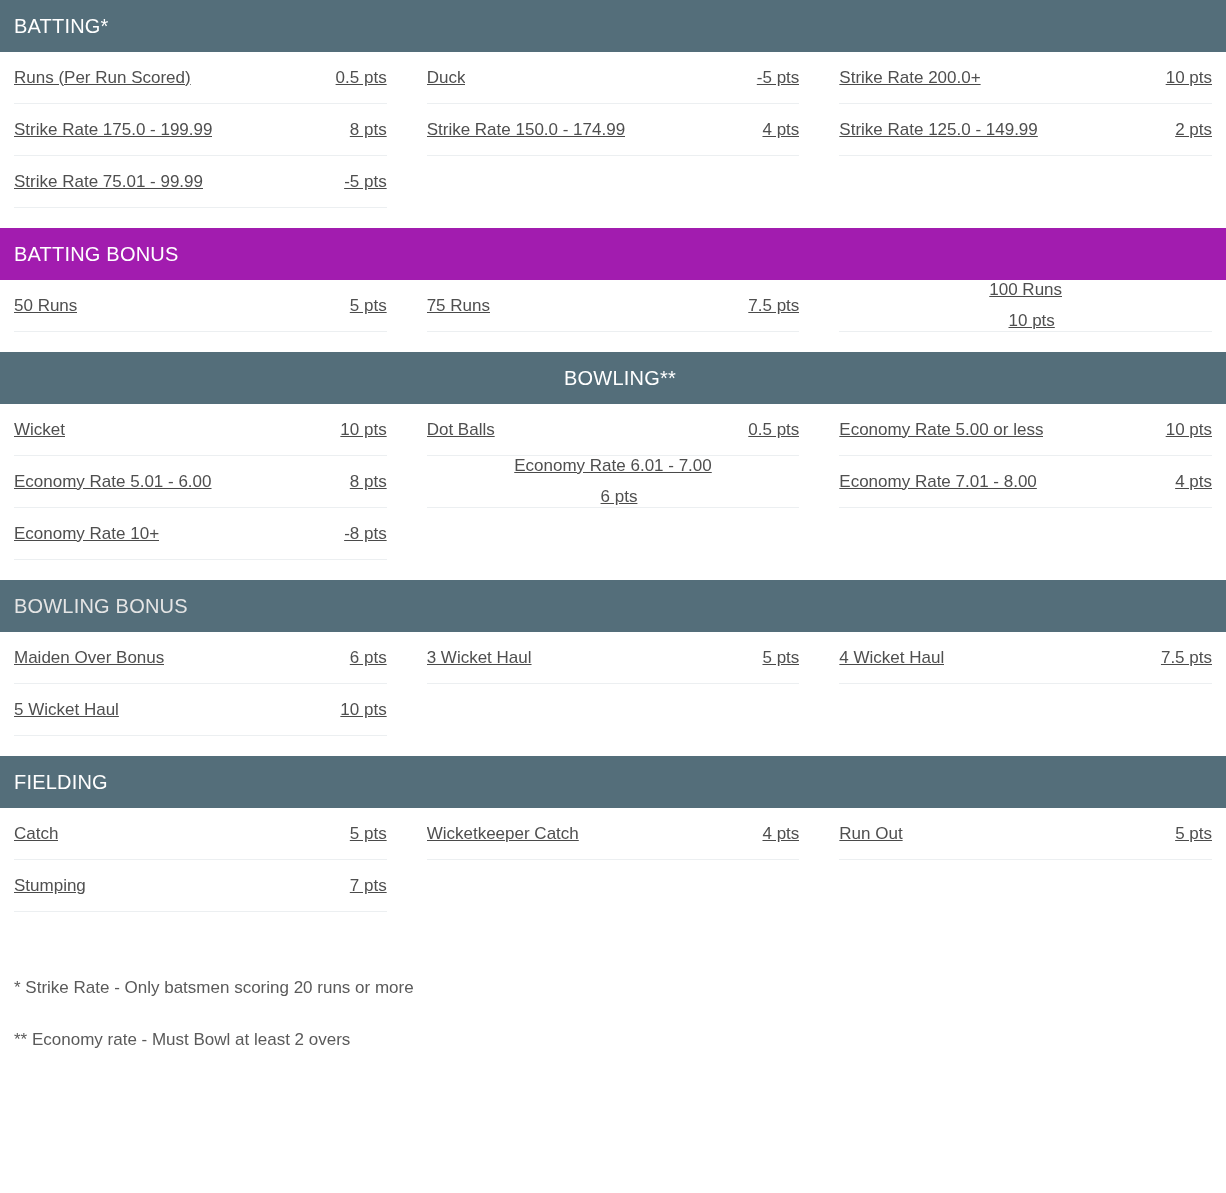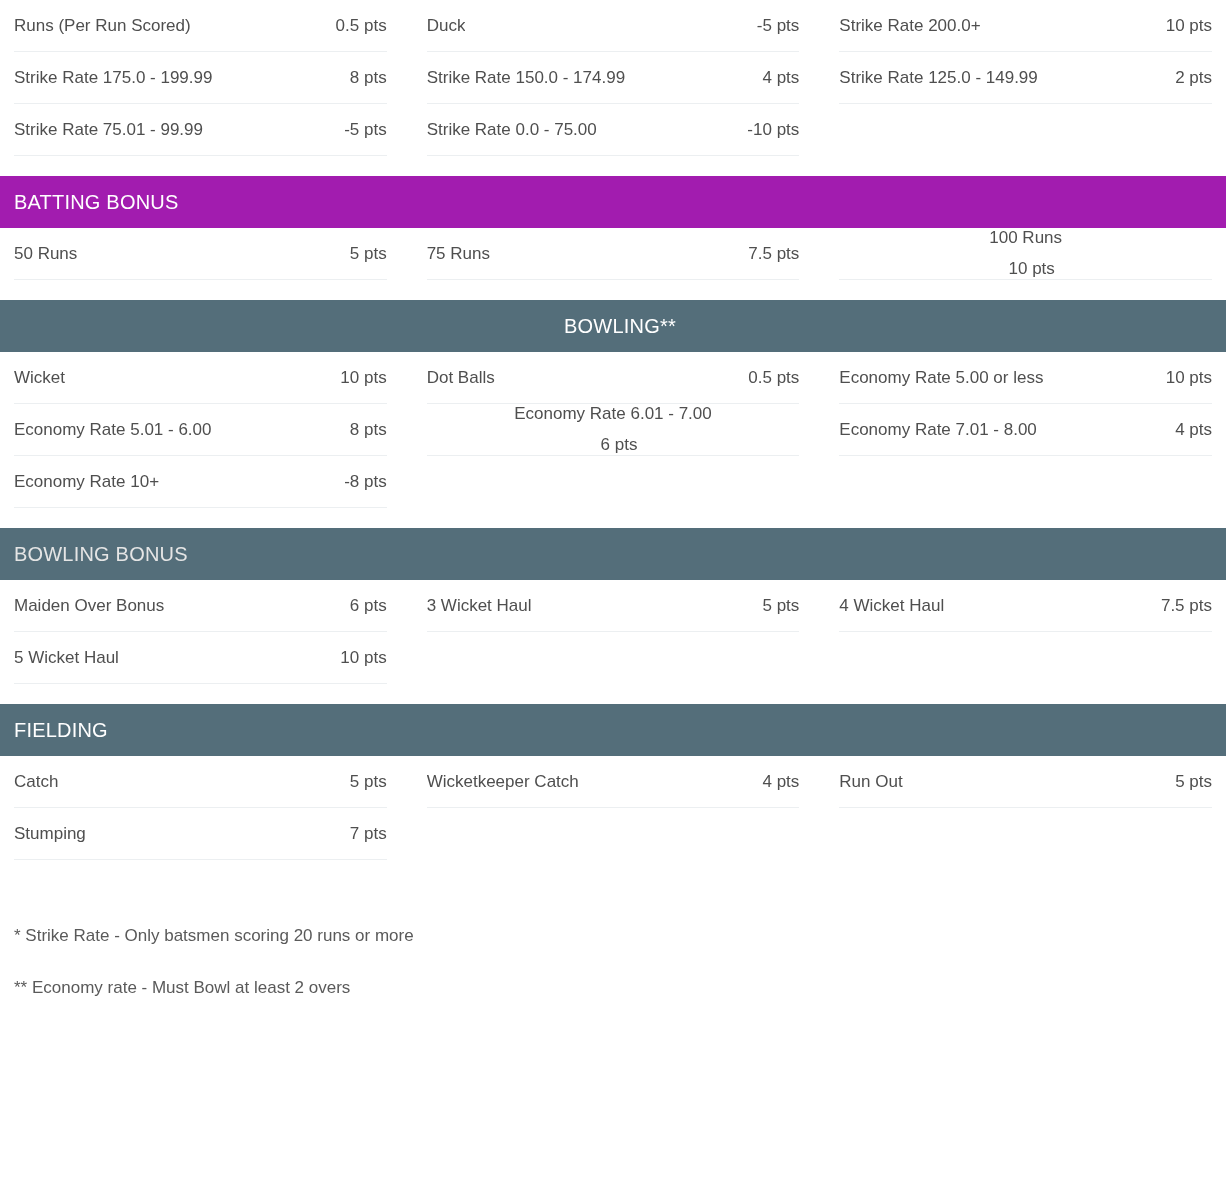--- a/index.html
+++ b/index.html
@@ -41,20 +41,21 @@
 
   
   .section-body {
     padding: 0 8px;
   }
   .rows-grid {
     display: grid;
     grid-template-columns: repeat(3, 1fr);
     column-gap: 40px;
     padding: 0 6px;
+    text-decoration: underline;
   }
   .cell {
     display: flex;
     align-items: center;
     justify-content: space-between;
     height: 52px;
     border-bottom: 1px solid #eceff1;
     font-size: 17px;
     color: #4f4f4f;
     white-space: nowrap;
@@ -93,20 +94,23 @@
     line-height: 1.2;
   }
   .footnote:last-child { margin-bottom: 0; }
 </style>
 </head>
 <body style="background: rgb(255, 255, 255);">
 
 <div class="scoring-page">
   <div id="sections-root">
       <div class="section">
+        <div class="section-header" style="background: rgb(84, 110, 122); color: rgb(255, 255, 255);">
+          <span class="section-header-title">BATTING*</span>
+        </div>
         <div class="section-body">
           <div class="rows-grid">
             <div class="cell" style="color: rgb(79, 79, 79); border-bottom-color: rgb(236, 239, 241);">
               <span class="cell-label">Runs (Per Run Scored)</span>
               <span class="cell-value">0.5 pts</span>
             </div>
             <div class="cell" style="color: rgb(79, 79, 79); border-bottom-color: rgb(236, 239, 241);">
               <span class="cell-label">Duck</span>
               <span class="cell-value">-5 pts</span>
             </div>
@@ -122,24 +126,20 @@
               <span class="cell-label">Strike Rate 150.0 - 174.99</span>
               <span class="cell-value">4 pts</span>
             </div>
             <div class="cell" style="color: rgb(79, 79, 79); border-bottom-color: rgb(236, 239, 241);">
               <span class="cell-label">Strike Rate 125.0 - 149.99</span>
               <span class="cell-value">2 pts</span>
             </div>
             <div class="cell" style="color: rgb(79, 79, 79); border-bottom-color: rgb(236, 239, 241);">
               <span class="cell-label">Strike Rate 75.01 - 99.99</span>
               <span class="cell-value">-5 pts</span>
-            </div>
-            <div class="cell" style="color: rgb(79, 79, 79); border-bottom-color: rgb(236, 239, 241);">
-              <span class="cell-label">Strike Rate 0.0 - 75.00</span>
-              <span class="cell-value">-10 pts</span>
             </div>
             <div class="cell empty" style="color: rgb(79, 79, 79);">
               <span class="cell-label"></span>
               <span class="cell-value"></span>
             </div>
           </div>
         </div>
         <div class="section-spacer"></div>
       </div>
       <div class="section">

